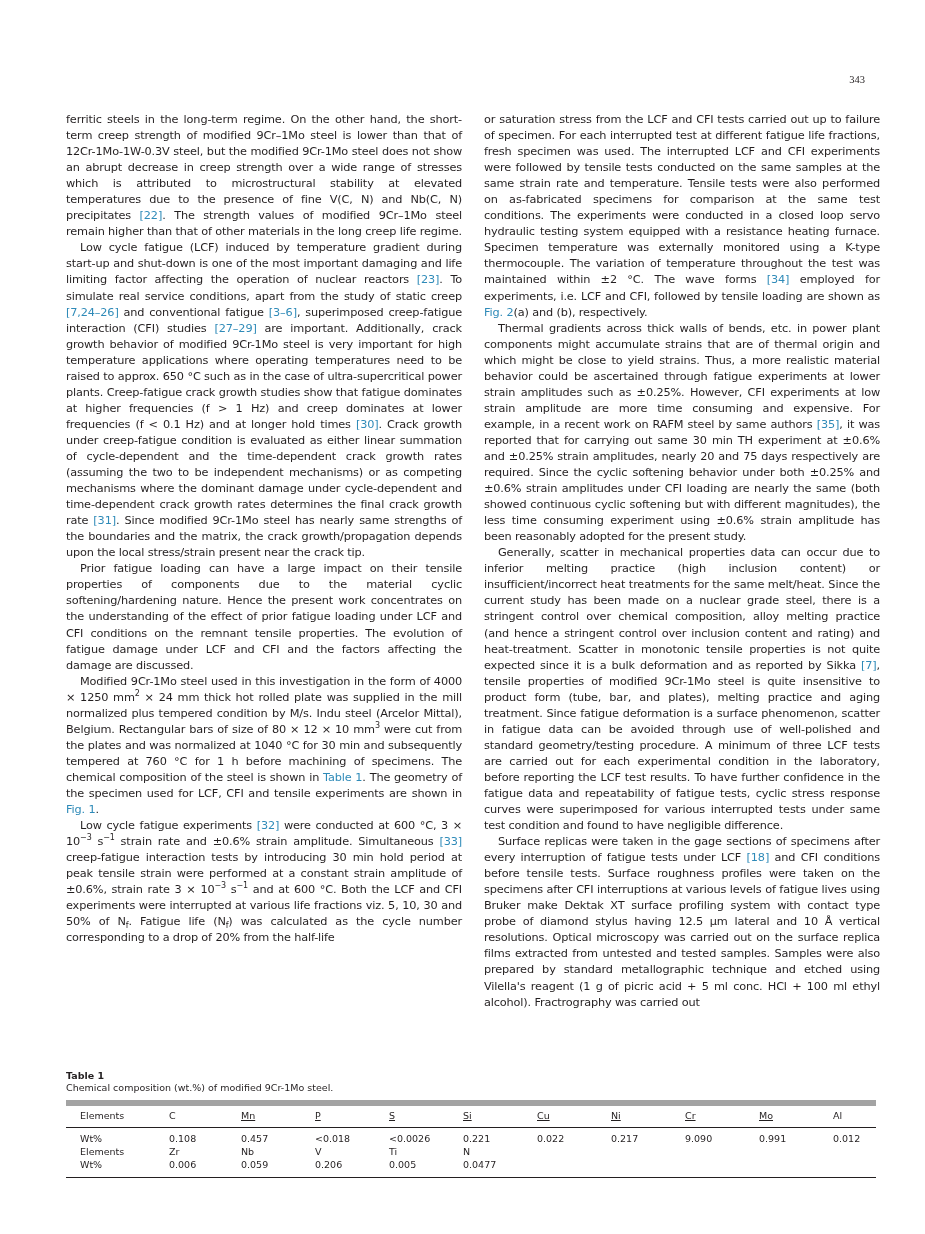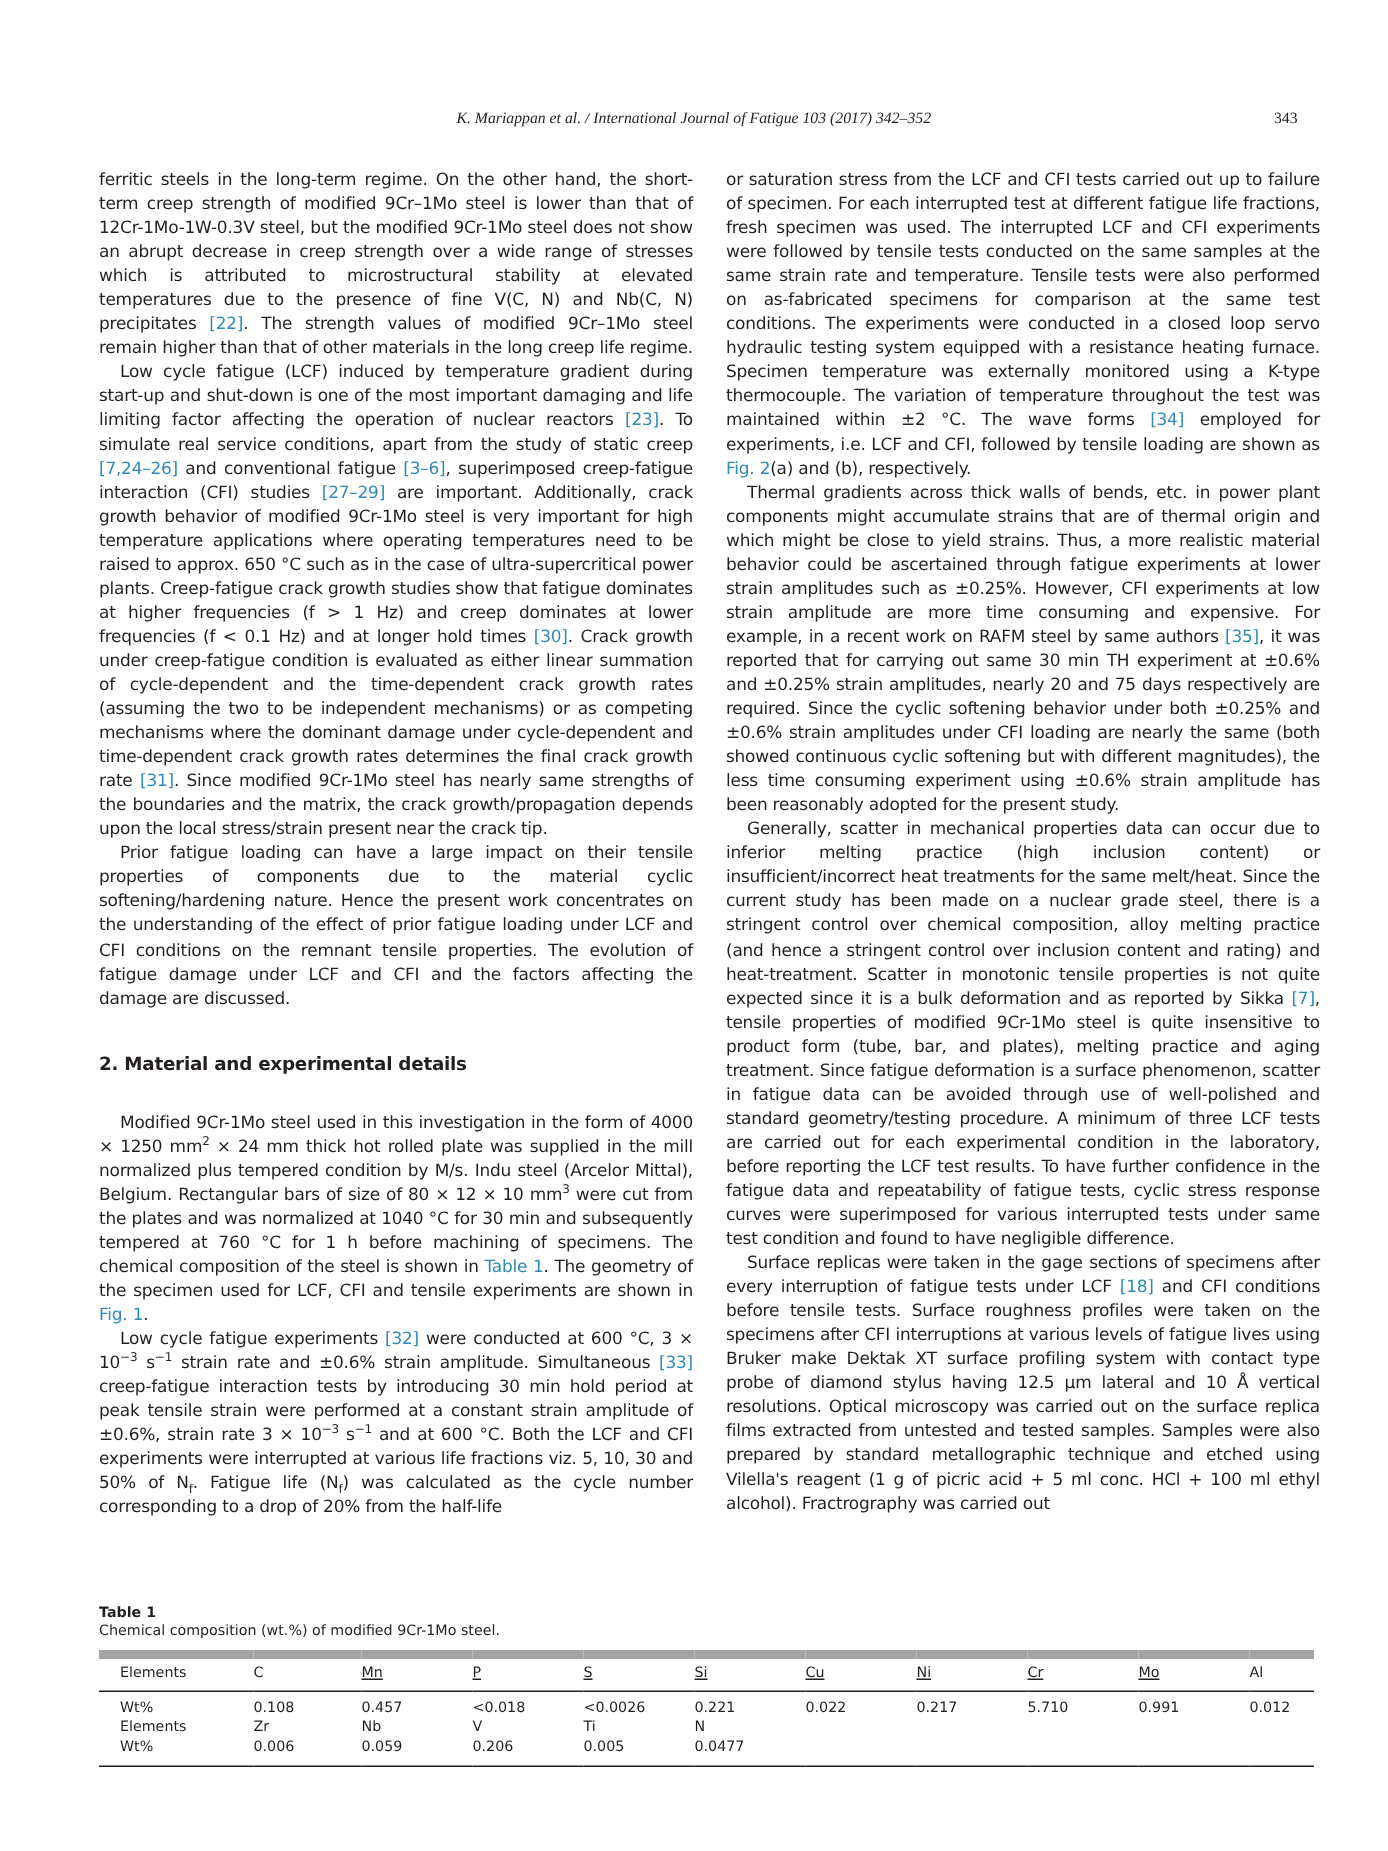--- a/index.html
+++ b/index.html
@@ -47,29 +47,27 @@
   table.chem tr.first-body td { padding-top: 5px; }
   table.chem tr.last-body td { padding-bottom: 5px; }
   table.chem td:first-child { padding-left: 14px; width: 89px; }
   .col-w1 { width: 72px; }
   .col-w { width: 74px; text-decoration: underline; }
 </style>
 </head>
 <body>
 
 <div class="running-head">
-  <span class="journal">K. Mariappan et al. / International Journal of Fatigue 103 (2017) 342–352</span>
   <span class="page-no">343</span>
 </div>
 
 <div class="col left">
   <p class="noindent"><span>ferritic steels in the long-term regime. On the other hand, the short-term creep strength of modified 9Cr–1Mo steel is lower than that of 12Cr-1Mo-1W-0.3V steel, but the modified 9Cr-1Mo steel does not show an abrupt decrease in creep strength over a wide range of stresses which is attributed to microstructural stability at elevated temperatures due to the presence of fine V(C, N) and Nb(C, N) precipitates </span><a class="ref" style="color: rgb(46, 138, 184);">[22]</a><span>. The strength values of modified 9Cr–1Mo steel remain higher than that of other materials in the long creep life regime.</span></p>
   <p><span>Low cycle fatigue (LCF) induced by temperature gradient during start-up and shut-down is one of the most important damaging and life limiting factor affecting the operation of nuclear reactors </span><a class="ref" style="color: rgb(46, 138, 184);">[23]</a><span>. To simulate real service conditions, apart from the study of static creep </span><a class="ref" style="color: rgb(46, 138, 184);">[7,24–26]</a><span> and conventional fatigue </span><a class="ref" style="color: rgb(46, 138, 184);">[3–6]</a><span>, superimposed creep-fatigue interaction (CFI) studies </span><a class="ref" style="color: rgb(46, 138, 184);">[27–29]</a><span> are important. Additionally, crack growth behavior of modified 9Cr-1Mo steel is very important for high temperature applications where operating temperatures need to be raised to approx. 650 °C such as in the case of ultra-supercritical power plants. Creep-fatigue crack growth studies show that fatigue dominates at higher frequencies (f &gt; 1 Hz) and creep dominates at lower frequencies (f &lt; 0.1 Hz) and at longer hold times </span><a class="ref" style="color: rgb(46, 138, 184);">[30]</a><span>. Crack growth under creep-fatigue condition is evaluated as either linear summation of cycle-dependent and the time-dependent crack growth rates (assuming the two to be independent mechanisms) or as competing mechanisms where the dominant damage under cycle-dependent and time-dependent crack growth rates determines the final crack growth rate </span><a class="ref" style="color: rgb(46, 138, 184);">[31]</a><span>. Since modified 9Cr-1Mo steel has nearly same strengths of the boundaries and the matrix, the crack growth/propagation depends upon the local stress/strain present near the crack tip.</span></p>
   <p>Prior fatigue loading can have a large impact on their tensile properties of components due to the material cyclic softening/hardening nature. Hence the present work concentrates on the understanding of the effect of prior fatigue loading under LCF and CFI conditions on the remnant tensile properties. The evolution of fatigue damage under LCF and CFI and the factors affecting the damage are discussed.</p>
-  <div class="section-head">2. Material and experimental details</div>
   <p><span>Modified 9Cr-1Mo steel used in this investigation in the form of 4000 × 1250 mm</span><sup>2</sup><span> × 24 mm thick hot rolled plate was supplied in the mill normalized plus tempered condition by M/s. Indu steel (Arcelor Mittal), Belgium. Rectangular bars of size of 80 × 12 × 10 mm</span><sup>3</sup><span> were cut from the plates and was normalized at 1040 °C for 30 min and subsequently tempered at 760 °C for 1 h before machining of specimens. The chemical composition of the steel is shown in </span><a class="ref" style="color: rgb(46, 138, 184);">Table 1</a><span>. The geometry of the specimen used for LCF, CFI and tensile experiments are shown in </span><a class="ref" style="color: rgb(46, 138, 184);">Fig. 1</a><span>.</span></p>
   <p><span>Low cycle fatigue experiments </span><a class="ref" style="color: rgb(46, 138, 184);">[32]</a><span> were conducted at 600 °C, 3 × 10</span><sup>−3</sup><span> s</span><sup>−1</sup><span> strain rate and ±0.6% strain amplitude. Simultaneous </span><a class="ref" style="color: rgb(46, 138, 184);">[33]</a><span> creep-fatigue interaction tests by introducing 30 min hold period at peak tensile strain were performed at a constant strain amplitude of ±0.6%, strain rate 3 × 10</span><sup>−3</sup><span> s</span><sup>−1</sup><span> and at 600 °C. Both the LCF and CFI experiments were interrupted at various life fractions viz. 5, 10, 30 and 50% of N</span><sub>f</sub><span>. Fatigue life (N</span><sub>f</sub><span>) was calculated as the cycle number corresponding to a drop of 20% from the half-life</span></p>
 </div>
 
 <div class="col right">
   <p class="noindent"><span>or saturation stress from the LCF and CFI tests carried out up to failure of specimen. For each interrupted test at different fatigue life fractions, fresh specimen was used. The interrupted LCF and CFI experiments were followed by tensile tests conducted on the same samples at the same strain rate and temperature. Tensile tests were also performed on as-fabricated specimens for comparison at the same test conditions. The experiments were conducted in a closed loop servo hydraulic testing system equipped with a resistance heating furnace. Specimen temperature was externally monitored using a K-type thermocouple. The variation of temperature throughout the test was maintained within ±2 °C. The wave forms </span><a class="ref" style="color: rgb(46, 138, 184);">[34]</a><span> employed for experiments, i.e. LCF and CFI, followed by tensile loading are shown as </span><a class="ref" style="color: rgb(46, 138, 184);">Fig. 2</a><span>(a) and (b), respectively.</span></p>
   <p><span>Thermal gradients across thick walls of bends, etc. in power plant components might accumulate strains that are of thermal origin and which might be close to yield strains. Thus, a more realistic material behavior could be ascertained through fatigue experiments at lower strain amplitudes such as ±0.25%. However, CFI experiments at low strain amplitude are more time consuming and expensive. For example, in a recent work on RAFM steel by same authors </span><a class="ref" style="color: rgb(46, 138, 184);">[35]</a><span>, it was reported that for carrying out same 30 min TH experiment at ±0.6% and ±0.25% strain amplitudes, nearly 20 and 75 days respectively are required. Since the cyclic softening behavior under both ±0.25% and ±0.6% strain amplitudes under CFI loading are nearly the same (both showed continuous cyclic softening but with different magnitudes), the less time consuming experiment using ±0.6% strain amplitude has been reasonably adopted for the present study.</span></p>
   <p><span>Generally, scatter in mechanical properties data can occur due to inferior melting practice (high inclusion content) or insufficient/incorrect heat treatments for the same melt/heat. Since the current study has been made on a nuclear grade steel, there is a stringent control over chemical composition, alloy melting practice (and hence a stringent control over inclusion content and rating) and heat-treatment. Scatter in monotonic tensile properties is not quite expected since it is a bulk deformation and as reported by Sikka </span><a class="ref" style="color: rgb(46, 138, 184);">[7]</a><span>, tensile properties of modified 9Cr-1Mo steel is quite insensitive to product form (tube, bar, and plates), melting practice and aging treatment. Since fatigue deformation is a surface phenomenon, scatter in fatigue data can be avoided through use of well-polished and standard geometry/testing procedure. A minimum of three LCF tests are carried out for each experimental condition in the laboratory, before reporting the LCF test results. To have further confidence in the fatigue data and repeatability of fatigue tests, cyclic stress response curves were superimposed for various interrupted tests under same test condition and found to have negligible difference.</span></p>
   <p><span>Surface replicas were taken in the gage sections of specimens after every interruption of fatigue tests under LCF </span><a class="ref" style="color: rgb(46, 138, 184);">[18]</a><span> and CFI conditions before tensile tests. Surface roughness profiles were taken on the specimens after CFI interruptions at various levels of fatigue lives using Bruker make Dektak XT surface profiling system with contact type probe of diamond stylus having 12.5 μm lateral and 10 Å vertical resolutions. Optical microscopy was carried out on the surface replica films extracted from untested and tested samples. Samples were also prepared by standard metallographic technique and etched using Vilella's reagent (1 g of picric acid + 5 ml conc. HCl + 100 ml ethyl alcohol). Fractrography was carried out</span></p>
 </div>
@@ -94,21 +92,21 @@
       </tr>
       <tr class="first-body">
         <td>Wt%</td>
         <td>0.108</td>
         <td>0.457</td>
         <td>&lt;0.018</td>
         <td>&lt;0.0026</td>
         <td>0.221</td>
         <td>0.022</td>
         <td>0.217</td>
-        <td>5.710</td>
+        <td>9.090</td>
         <td>0.991</td>
         <td>0.012</td>
       </tr>
       <tr>
         <td>Elements</td>
         <td>Zr</td>
         <td>Nb</td>
         <td>V</td>
         <td>Ti</td>
         <td>N</td>

